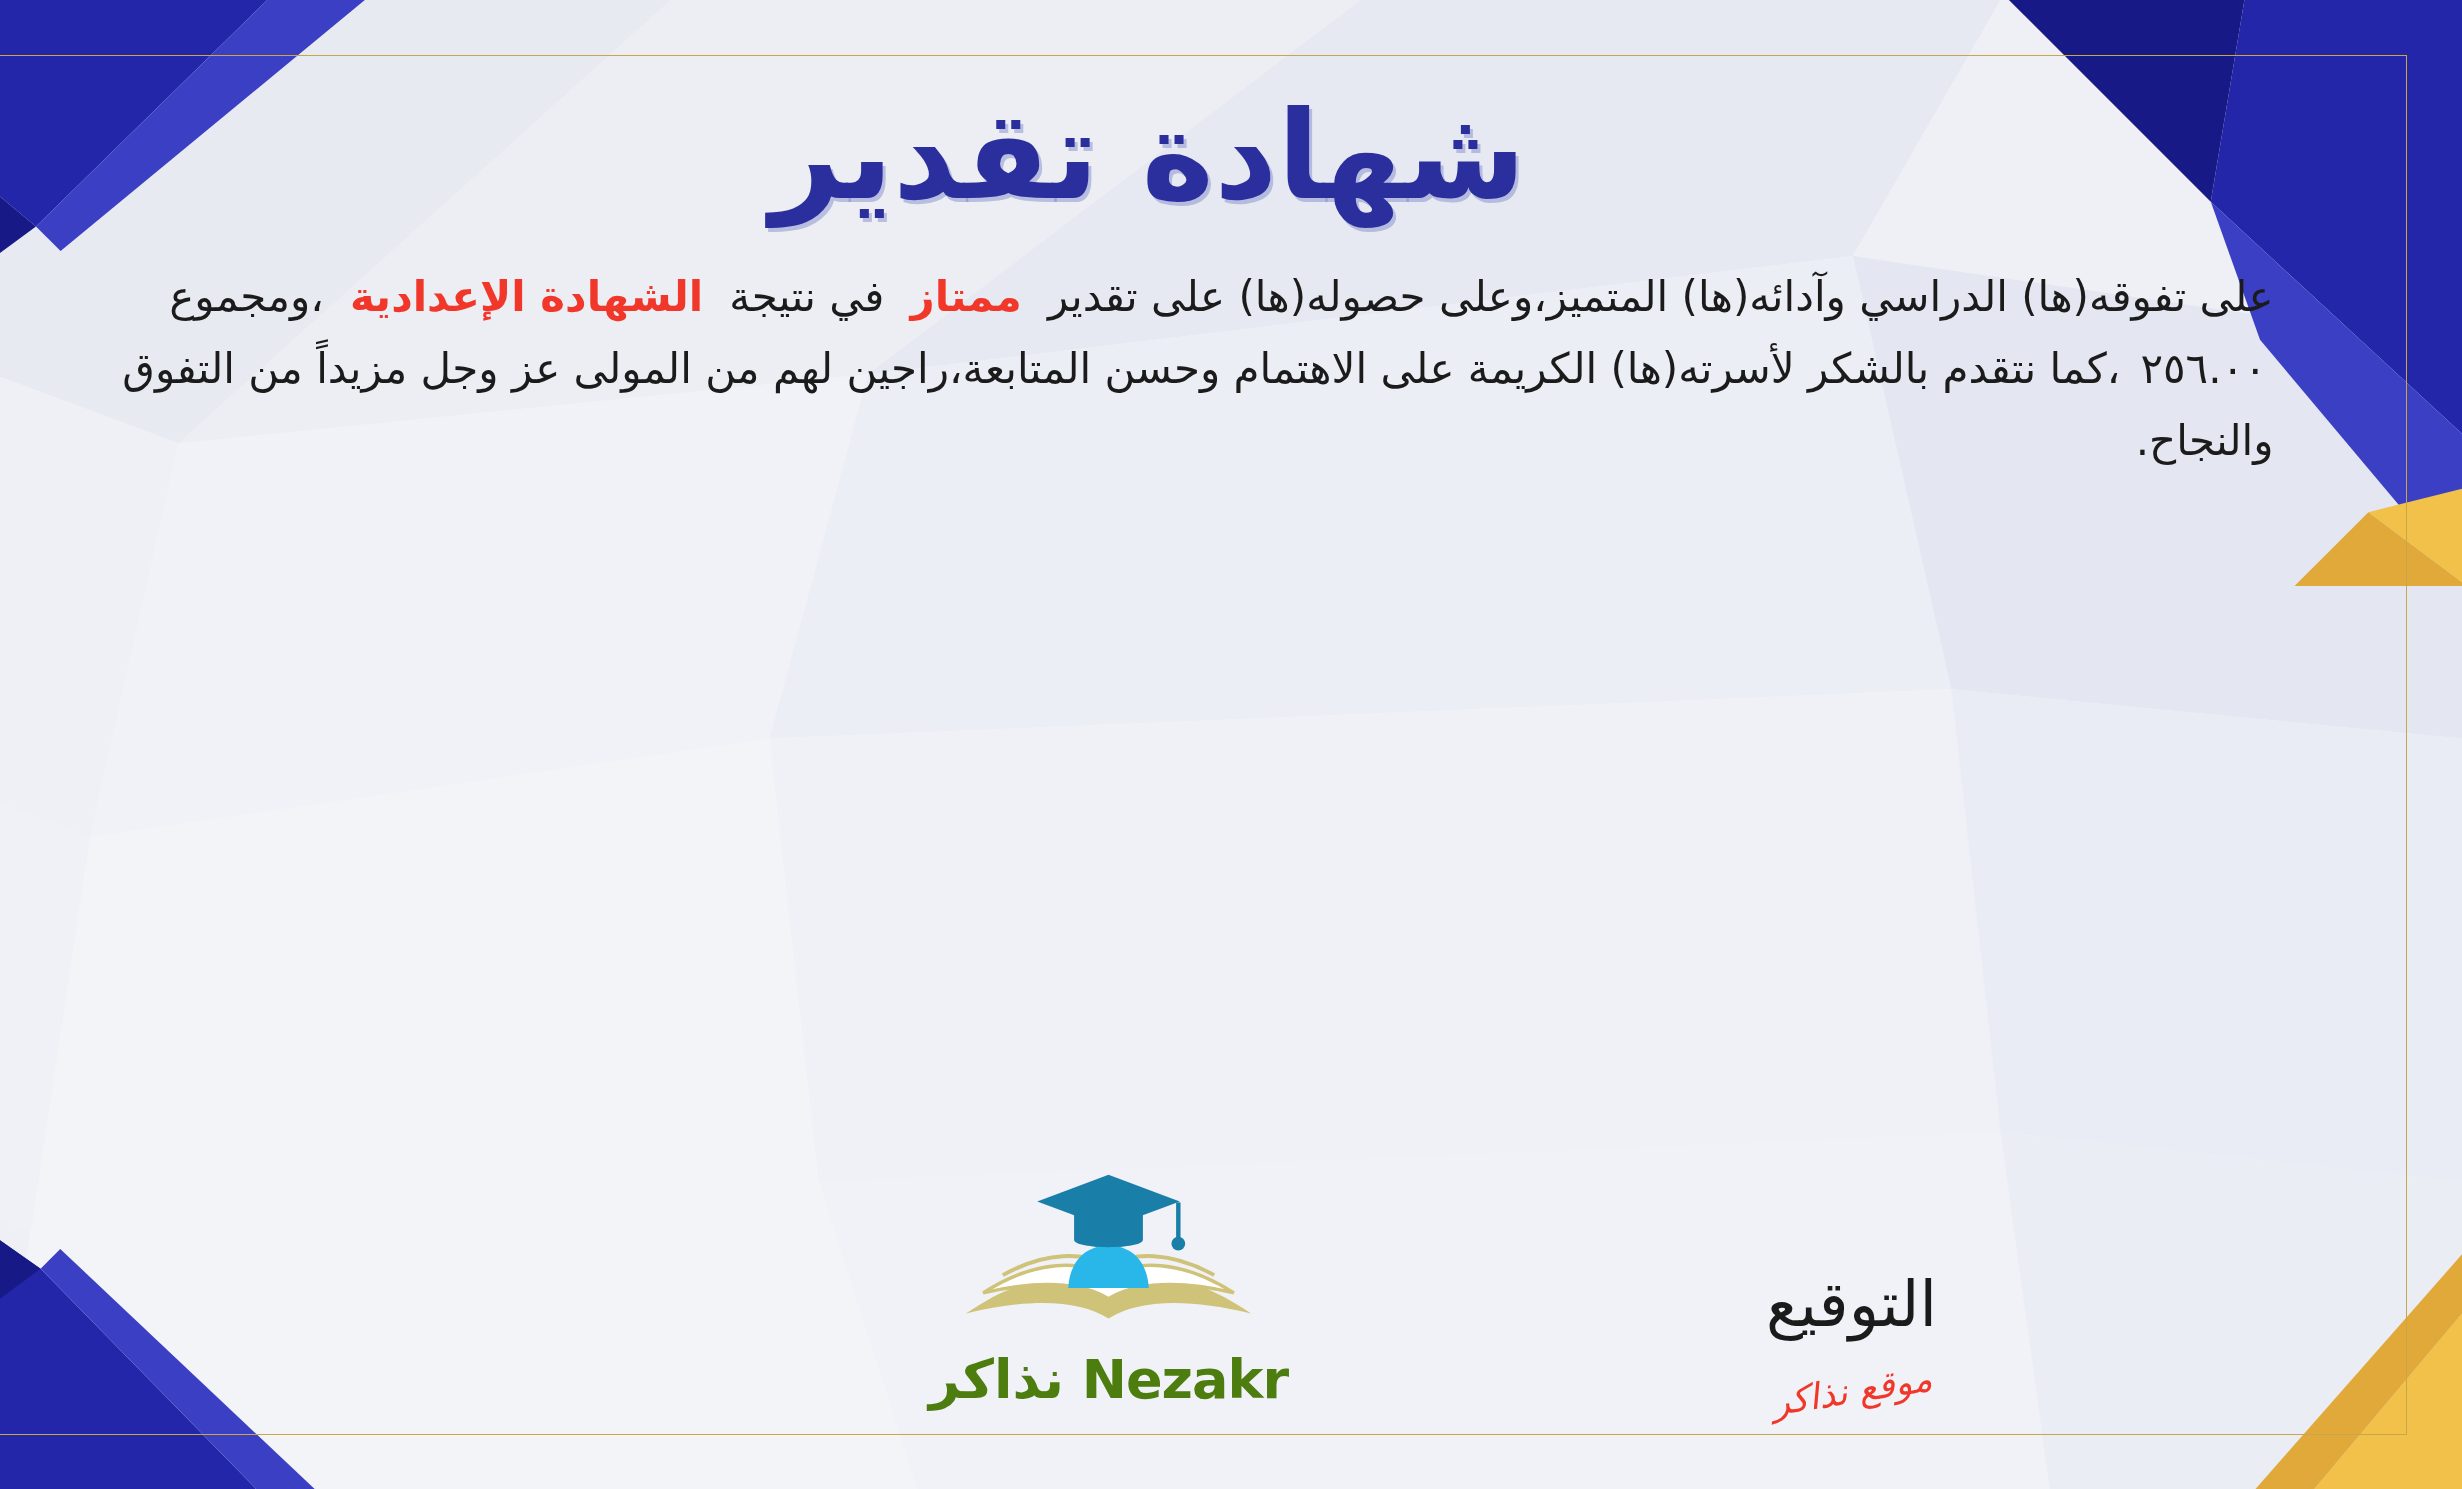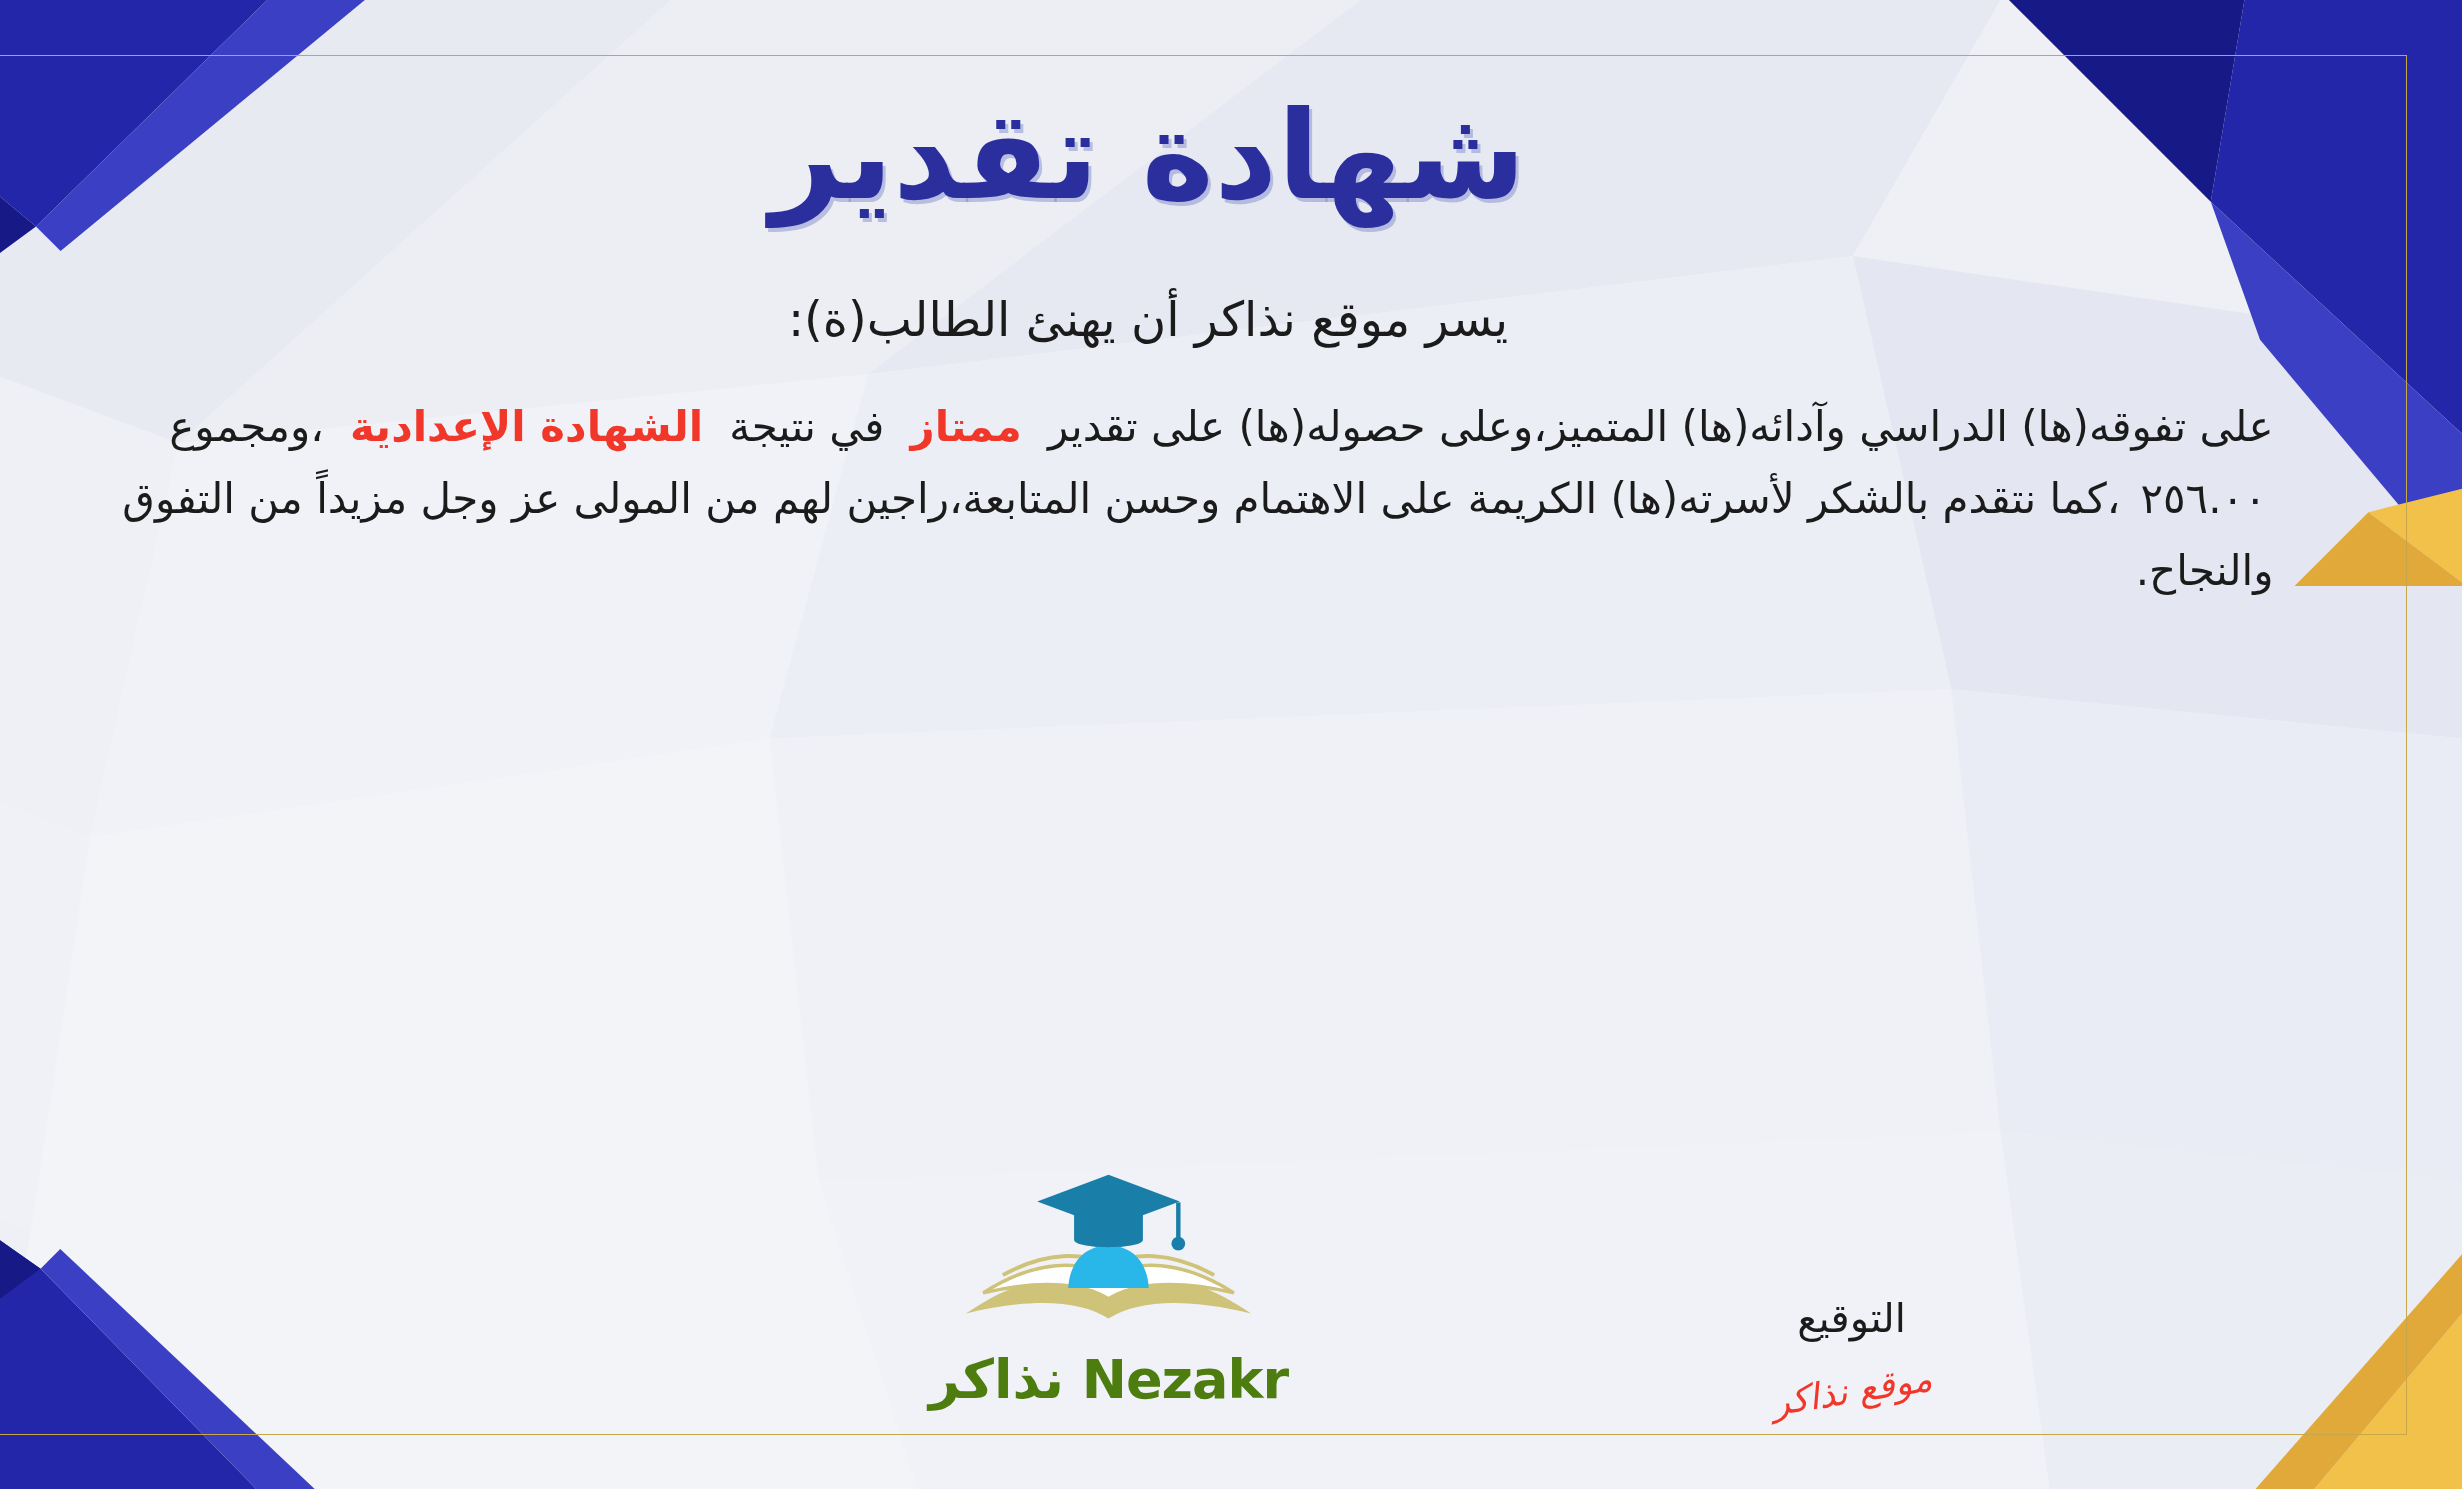--- a/index.html
+++ b/index.html
@@ -124,21 +124,21 @@
     direction: rtl;
     padding-bottom: 19.7px;
   }
 
   .signature-block {
     width: 591px;
     text-align: center;
     padding-right: 187px;
   }
   .signature-label {
-    font-size: 40px;
+    font-size: 63px;
     color: #1b1b1b;
   }
   .signature-mark {
     margin-top: 29.5px;
     font-size: 36px;
     color: #f1372a;
     font-style: italic;
     transform: rotate(-9deg);
     display: inline-block;
     font-family: "DejaVu Serif", serif;
@@ -219,21 +219,20 @@
       <polygon points="700,120 700,0 260,500 380,500" fill="#e0a93a"></polygon>
     </svg>
   </div>
 
   <div class="gold-frame"></div>
 
   <div class="content">
 
     <div class="title">شهادة تقدير</div>
 
-    <div class="lead">يسر موقع نذاكر أن يهنئ الطالب(ة):</div>
 
 
     <div class="body-text">
       <span>على تفوقه(ها) الدراسي وآدائه(ها) المتميز،وعلى حصوله(ها) على تقدير</span>
       <span class="hl">ممتاز</span>
       <span>في نتيجة</span>
       <span class="hl">الشهادة الإعدادية</span>
       <span>،ومجموع</span>
       <span class="num">٢٥٦.٠٠</span>
       <span>،كما نتقدم بالشكر لأسرته(ها) الكريمة على الاهتمام وحسن المتابعة،راجين لهم من المولى عز وجل مزيداً من التفوق والنجاح.</span>

